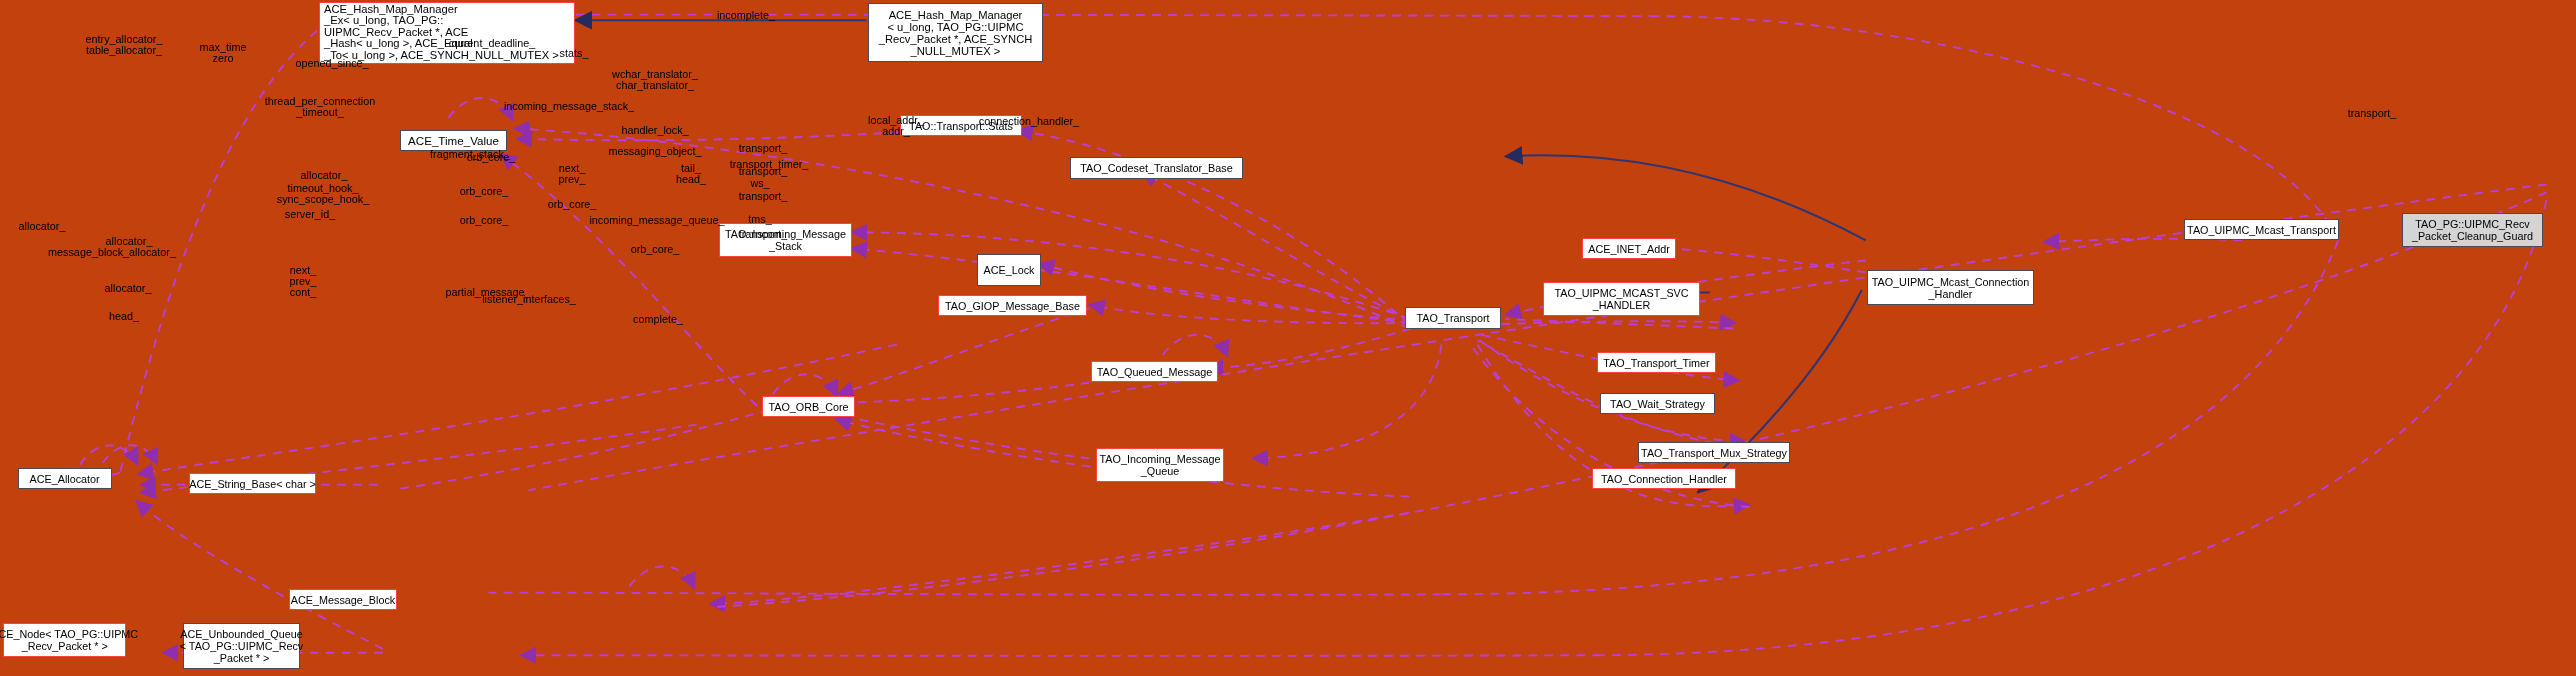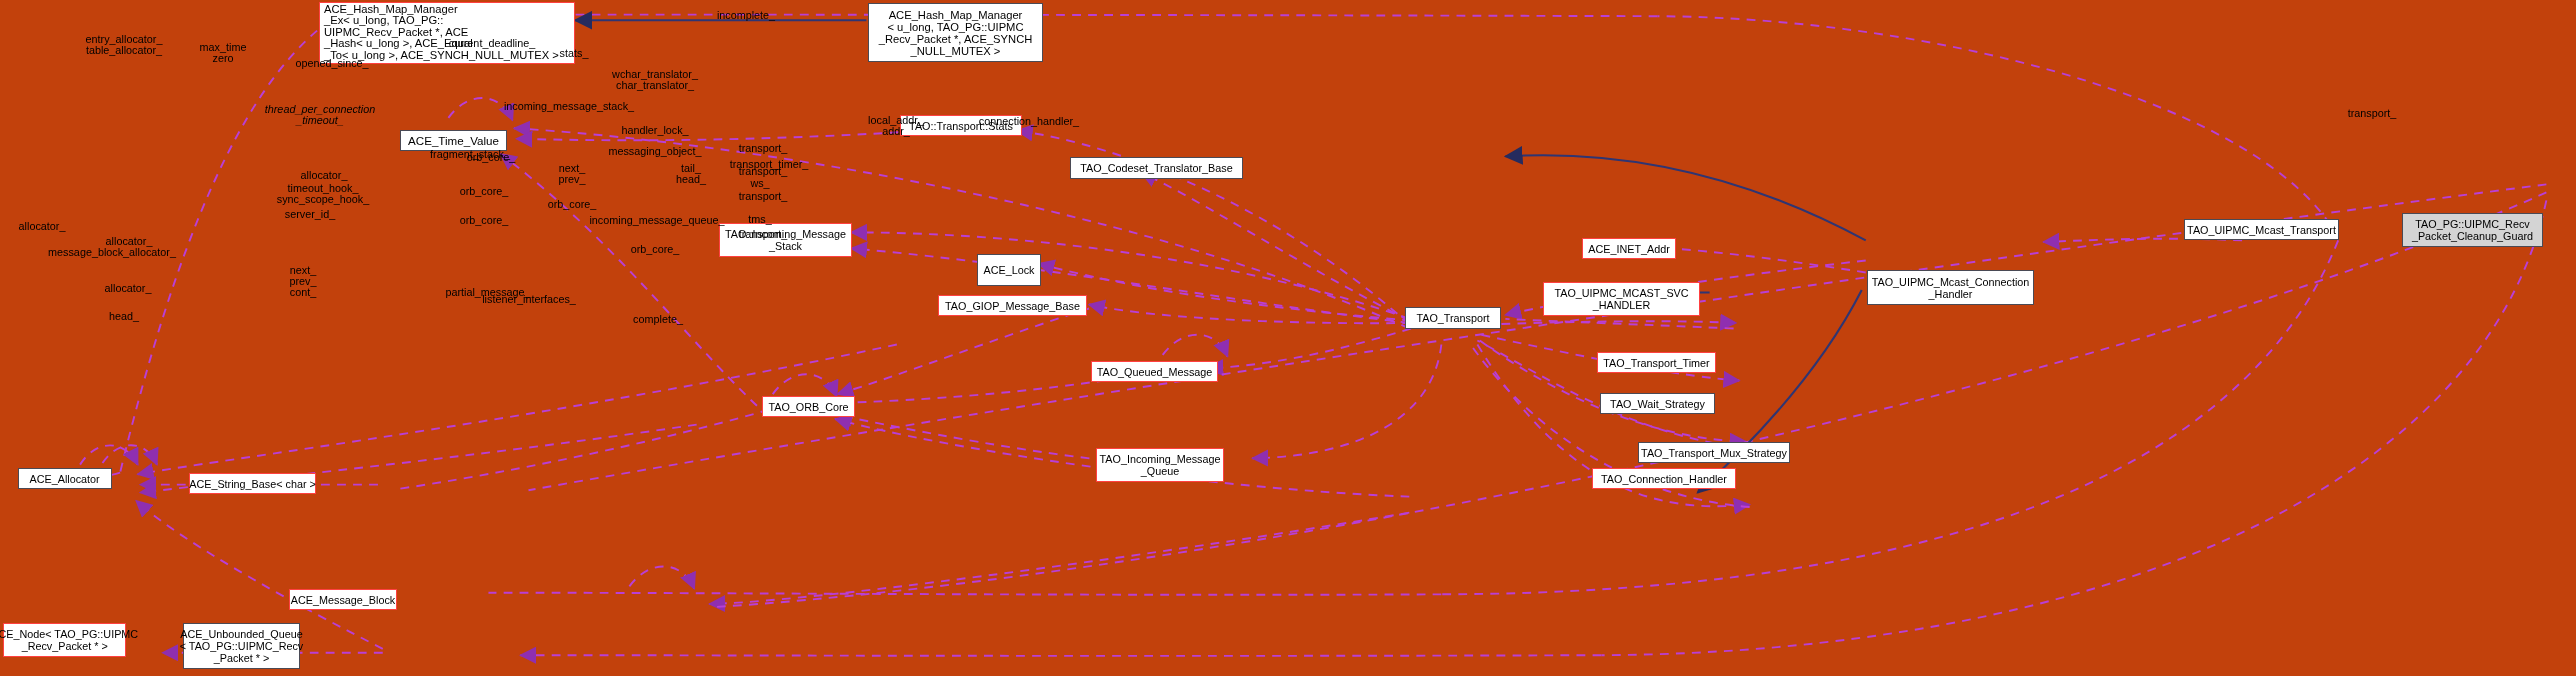--- a/index.html
+++ b/index.html
@@ -238,21 +238,21 @@
 
   <div class="edgelabel" style="left:332px;top:58px;">opened_since_</div>
 
   <div class="edgelabel" style="left:570px;top:48px;padding-left:8px;">stats_</div>
 
   <div class="edgelabel" style="left:746px;top:10.4px;">incomplete_</div>
 
   <div class="edgelabel" style="left:655px;top:69px;">wchar_translator_
 char_translator_</div>
 
-  <div class="edgelabel" style="left:320px;top:104px;font-style:italic;">thread_per_connection
+  <div class="edgelabel" style="left:320px;top:96px;">thread_per_connection
 _timeout_</div>
 
   <div class="edgelabel" style="left:569px;top:101px;">incoming_message_stack_</div>
 
   <div class="edgelabel" style="left:470px;top:117px;margin-top:32px;">fragment_stack_</div>
 
   <div class="edgelabel" style="left:655px;top:125px;">handler_lock_</div>
 
   <div class="edgelabel" style="left:655px;top:146px;">messaging_object_</div>
 

